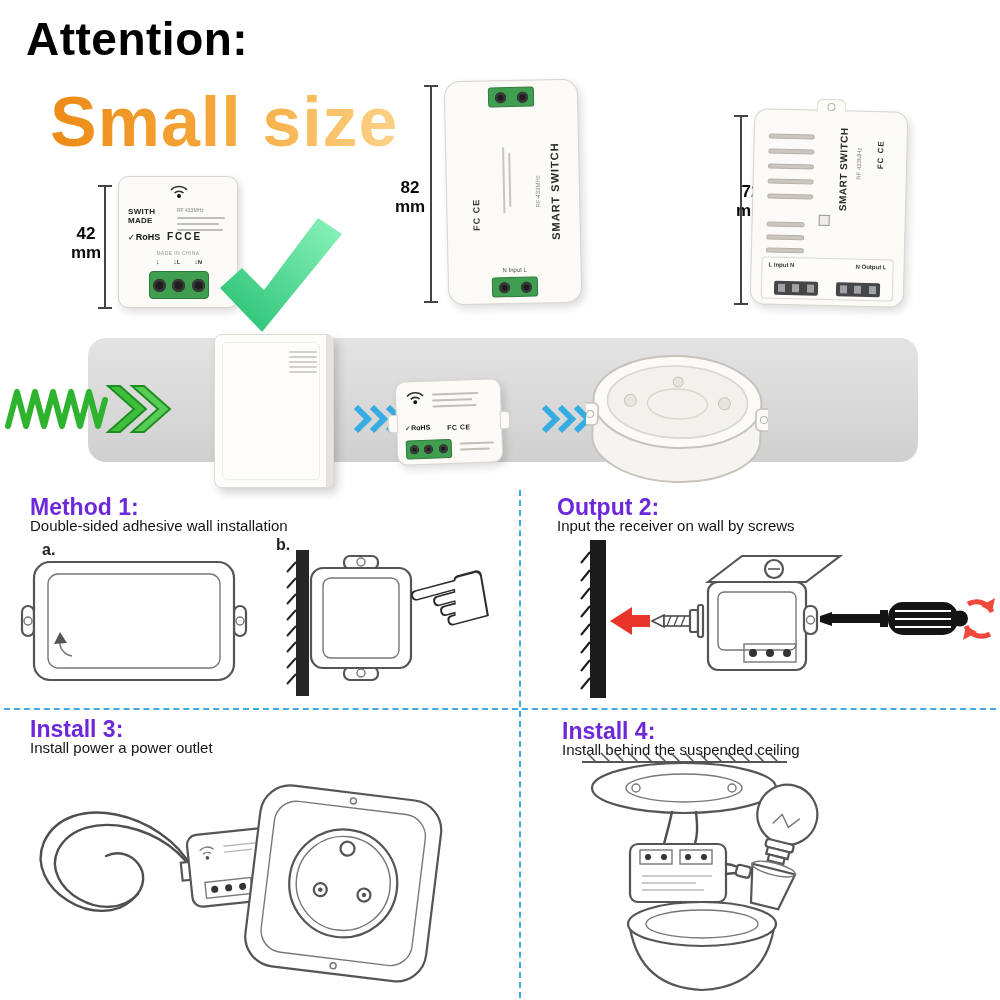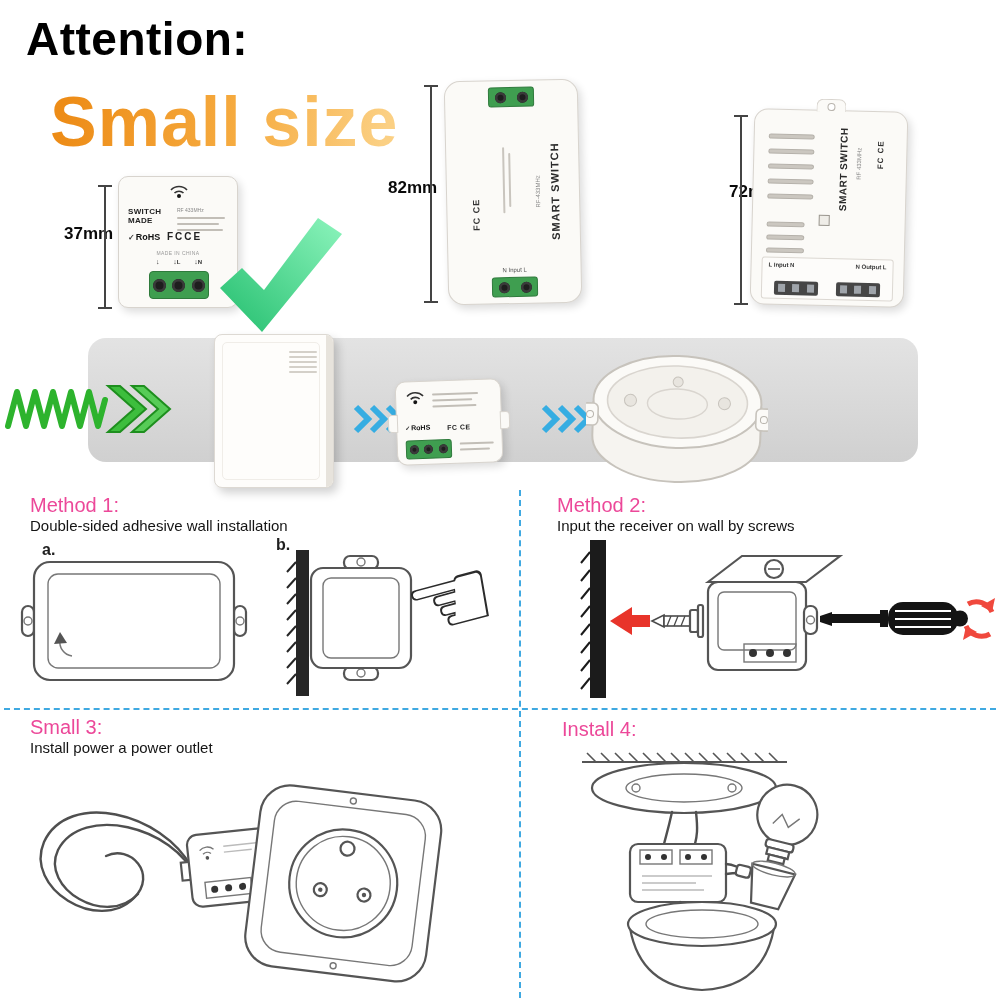--- a/index.html
+++ b/index.html
@@ -4,21 +4,21 @@
 <style>
   *{margin:0;padding:0;box-sizing:border-box}
   body{background:#fff}
   #canvas{position:relative;width:1000px;height:1000px;background:#fff;font-family:"Liberation Sans",sans-serif;color:#111;overflow:hidden}
   .abs{position:absolute}
   .attention{left:26px;top:12px;font-size:46px;font-weight:800;color:#000;letter-spacing:.5px}
   .small-size{left:50px;top:82px;font-size:70px;font-weight:700;color:#F2A339;letter-spacing:1px}
   @supports (-webkit-background-clip:text){
     .small-size{background:linear-gradient(100deg,#ED8C17 5%,#F6AC41 55%,#FBD084 95%);-webkit-background-clip:text;-webkit-text-fill-color:transparent}
   }
-  .dim-label{display:flex;flex-direction:row;align-items:center;width:44px;font-size:17px;font-weight:bold;line-height:1.12;color:#0a0a0a}
+  .dim-label{display:flex;flex-direction:column;align-items:center;width:44px;font-size:17px;font-weight:bold;line-height:1.12;color:#0a0a0a}
   .product{position:absolute;background:#FBFAF7;border:1px solid #D8D4CE;box-shadow:3px 4px 8px rgba(0,0,0,.14)}
   .tinyline{position:absolute;height:2px;background:#C2BEB7;border-radius:1px}
   .screw{width:13px;height:13px;border-radius:50%;background:#1E1E1E;box-shadow:inset 0 0 0 2.5px #3a3a3a}
   
   .p1{left:118px;top:176px;width:120px;height:132px;border-radius:10px}
   .p1 .brand{left:9px;top:30px;font-size:8px;font-weight:bold;line-height:1.15;letter-spacing:.3px;color:#222}
   .p1 .rf{left:58px;top:30px;font-size:5px;color:#888}
   .p1 .rohs{left:9px;top:55px;font-size:9px;font-weight:bold;display:flex;align-items:center;gap:1px}
   .p1 .rohs .chk{font-size:8px;color:#333}
   .p1 .certs{left:48px;top:54px;font-size:10px;font-weight:bold;letter-spacing:2px;color:#222}
@@ -61,41 +61,41 @@
   .pm{left:396px;top:380px;width:106px;height:84px;border-radius:10px;transform:rotate(-2deg)}
   .pm .rohs{position:absolute;left:8px;top:42px;font-size:7px;font-weight:bold;display:flex;align-items:center;gap:1px}
   .pm .rohs .chk{font-size:6px;color:#333}
   .pm .certs{position:absolute;left:50px;top:43px;font-size:7px;font-weight:bold;letter-spacing:.5px;color:#222}
   .pm .terminal{position:absolute;left:8px;top:58px;width:46px;height:19px;background:#3F9E50;border:1px solid #2F7A3C;border-radius:3px;display:flex;align-items:center;justify-content:space-around}
   .pm .terminal .screw{width:9px;height:9px}
   .pm .tab{position:absolute;width:10px;height:18px;background:#FBFAF7;border:1px solid #D8D4CE}
   .pm .tab.right{right:-9px;top:32px;border-radius:0 4px 4px 0}
   .pm .tab.left{left:-9px;top:32px;border-radius:4px 0 0 4px}
   
-  .method-title{font-size:20px;font-weight:normal;color:#ec4899}
+  .method-title{font-size:23px;font-weight:bold;color:#6d28d9}
   .method-sub{font-size:15px;color:#141414}
   .method-label{font-size:16px;font-weight:bold;color:#202020}
   .divider-v{left:519px;top:490px;height:508px;width:0;border-left:2px dashed #3FA9E1}
   .divider-h{left:4px;top:708px;width:992px;height:0;border-top:2px dashed #3FA9E1}
   .hand{font-family:"DejaVu Sans",sans-serif;font-size:102px;line-height:1;color:#2B2B2B;transform:rotate(-15deg);transform-origin:20% 20%}
   
   svg .ln{fill:#fff;stroke:#555;stroke-width:2.2}
   svg .lt{fill:none;stroke:#777;stroke-width:1.4}
   svg .wire{fill:none;stroke:#4F4F4F;stroke-width:2.4;stroke-linecap:round}
 </style>
 </head>
 <body>
 
 <div id="canvas">
 
   <div class="abs small-size">Small size</div>
   <div class="abs attention">Attention:</div>
 
   <div class="abs dim-label" style="left:64px;top:224px">
-    <span>37</span>
+    <span>42</span>
     <span>mm</span>
   </div>
   <svg class="abs" style="left:98px;top:184px" width="14" height="126">
     <line x1="7" y1="2" x2="7" y2="124" stroke="#444" stroke-width="2"></line>
       <line x1="0" y1="2" x2="14" y2="2" stroke="#444" stroke-width="2"></line>
       <line x1="0" y1="124" x2="14" y2="124" stroke="#444" stroke-width="2"></line>
   </svg>
 
   <div class="abs dim-label" style="left:388px;top:178px">
     <span>82</span>
@@ -117,21 +117,21 @@
       <line x1="0" y1="190" x2="14" y2="190" stroke="#444" stroke-width="2"></line>
   </svg>
 
   <div class="product p1">
     <svg class="abs" style="left:49px;top:5px" width="22" height="17" viewBox="0 0 22 17">
       <path d="M3,8 a11,11 0 0 1 16,0" fill="none" stroke="#333" stroke-width="1.6"></path>
       <path d="M6.5,11 a6.5,6.5 0 0 1 9,0" fill="none" stroke="#333" stroke-width="1.6"></path>
       <circle cx="11" cy="14" r="2" fill="#151515"></circle>
     </svg>
     <div class="abs brand">
-      <div>SWITCH</div>
+      <div>SWITH</div>
       <div>MADE</div>
     </div>
     <div class="abs rf">RF 433MHz</div>
     <div class="tinyline" style="left:58px;top:40px;width:48px"></div>
     <div class="tinyline" style="left:58px;top:46px;width:42px"></div>
     <div class="tinyline" style="left:58px;top:52px;width:46px"></div>
     <div class="abs rohs">
       <span class="chk">✓</span>
       <span>RoHS</span>
     </div>
@@ -305,21 +305,21 @@
       <rect x="324" y="8" width="34" height="13" rx="6" class="ln"></rect>
         <circle cx="341" cy="14" r="4" class="lt"></circle>
       <rect x="324" y="119" width="34" height="13" rx="6" class="ln"></rect>
         <circle cx="341" cy="125" r="4" class="lt"></circle>
       <rect x="291" y="20" width="100" height="100" rx="12" class="ln"></rect>
       <rect x="303" y="30" width="76" height="80" rx="8" class="lt"></rect>
     </g>
   </svg>
   <div class="abs hand" style="left:398px;top:558px">☜</div>
 
-  <div class="abs method-title" style="left:557px;top:494px">Method 2:</div>
+  <div class="abs method-title" style="left:557px;top:494px">Output 2:</div>
   <div class="abs method-sub" style="left:557px;top:517px">Input the receiver on wall by screws</div>
   <svg class="abs" style="left:540px;top:538px" width="456" height="164" viewBox="0 0 456 164">
     <g>
       <rect x="50" y="2" width="16" height="158" fill="#1B1B1B"></rect>
       <path d="M50,14 l-9,11 M50,32 l-9,11 M50,50 l-9,11 M50,68 l-9,11 M50,86 l-9,11 M50,104 l-9,11 M50,122 l-9,11 M50,140 l-9,11" stroke="#1B1B1B" stroke-width="2"></path>
     </g>
     <polygon points="70,83 92,69 92,77 110,77 110,89 92,89 92,97" fill="#E8342A"></polygon>
     <g>
       <polygon points="112,83 124,77 124,89" fill="#fff" stroke="#4a4a4a" stroke-width="1.6"></polygon>
       <rect x="124" y="78" width="26" height="10" fill="#fff" stroke="#4a4a4a" stroke-width="1.6"></rect>
@@ -349,21 +349,21 @@
       <circle cx="420" cy="80.5" r="8" fill="#141414"></circle>
     </g>
     <g>
       <path d="M428,66 a17,17 0 0 1 24,8" fill="none" stroke="#F0483D" stroke-width="5"></path>
       <polygon points="452,74 455,60 441,68" fill="#F0483D"></polygon>
       <path d="M450,96 a17,17 0 0 1 -24,-8" fill="none" stroke="#F0483D" stroke-width="5"></path>
       <polygon points="426,88 423,102 437,94" fill="#F0483D"></polygon>
     </g>
   </svg>
 
-  <div class="abs method-title" style="left:30px;top:716px">Small 3:</div>
+  <div class="abs method-title" style="left:30px;top:716px">Install 3:</div>
   <div class="abs method-sub" style="left:30px;top:739px">Install power a power outlet</div>
   <svg class="abs" style="left:12px;top:750px" width="502" height="248" viewBox="0 0 502 248">
     <g>
       <path class="wire" d="M180,118 C150,62 56,40 32,92 C12,138 86,184 122,148 C146,124 118,94 94,106"></path>
       <path class="wire" d="M184,128 C162,76 70,54 46,100 C28,138 94,178 126,144"></path>
       <path class="wire" d="M266,124 C280,118 288,110 298,102"></path>
       <path class="wire" d="M266,134 C282,130 292,122 302,114"></path>
     </g>
     <g transform="translate(174,86) rotate(-6)">
       <rect x="-8" y="26" width="9" height="18" class="ln" stroke-width="1.6"></rect>
@@ -386,20 +386,21 @@
       <circle cx="69" cy="100" r="6.5" class="ln"></circle>
         <circle cx="69" cy="100" r="2.2" fill="#555"></circle>
       <circle cx="113" cy="100" r="6.5" class="ln"></circle>
         <circle cx="113" cy="100" r="2.2" fill="#555"></circle>
       <circle cx="91" cy="8" r="3" class="lt"></circle>
         <circle cx="91" cy="174" r="3" class="lt"></circle>
     </g>
   </svg>
 
   <div class="abs method-title" style="left:562px;top:718px">Install 4:</div>
+  <div class="abs method-sub" style="left:562px;top:741px">Install behind the suspended ceiling</div>
   <svg class="abs" style="left:552px;top:752px" width="446" height="246" viewBox="0 0 446 246">
     <g>
       <path d="M30,10 H235" stroke="#555" stroke-width="2"></path>
       <path d="M44,10 l-9,-9 M58,10 l-9,-9 M72,10 l-9,-9 M86,10 l-9,-9 M100,10 l-9,-9 M114,10 l-9,-9 M128,10 l-9,-9 M142,10 l-9,-9 M156,10 l-9,-9 M170,10 l-9,-9 M184,10 l-9,-9 M198,10 l-9,-9 M212,10 l-9,-9 M226,10 l-9,-9" stroke="#555" stroke-width="1.6"></path>
       <ellipse cx="132" cy="36" rx="92" ry="25" class="ln"></ellipse>
       <ellipse cx="132" cy="36" rx="58" ry="14" class="lt"></ellipse>
       <circle cx="84" cy="36" r="4" class="lt"></circle>
         <circle cx="180" cy="36" r="4" class="lt"></circle>
     </g>
     <path class="wire" d="M120,60 C116,78 114,84 112,92"></path>

